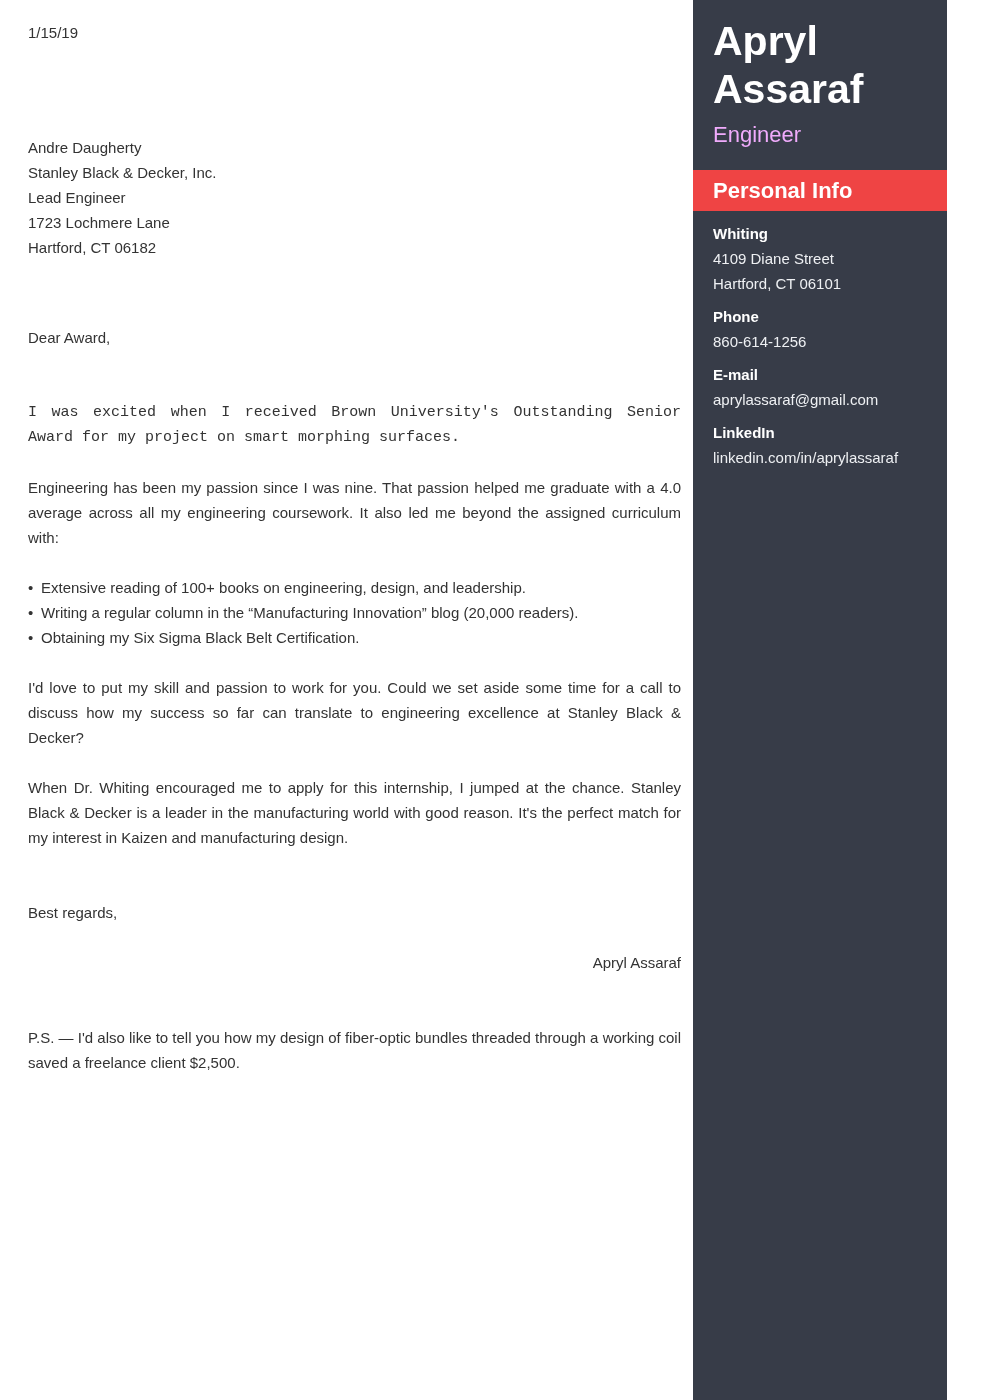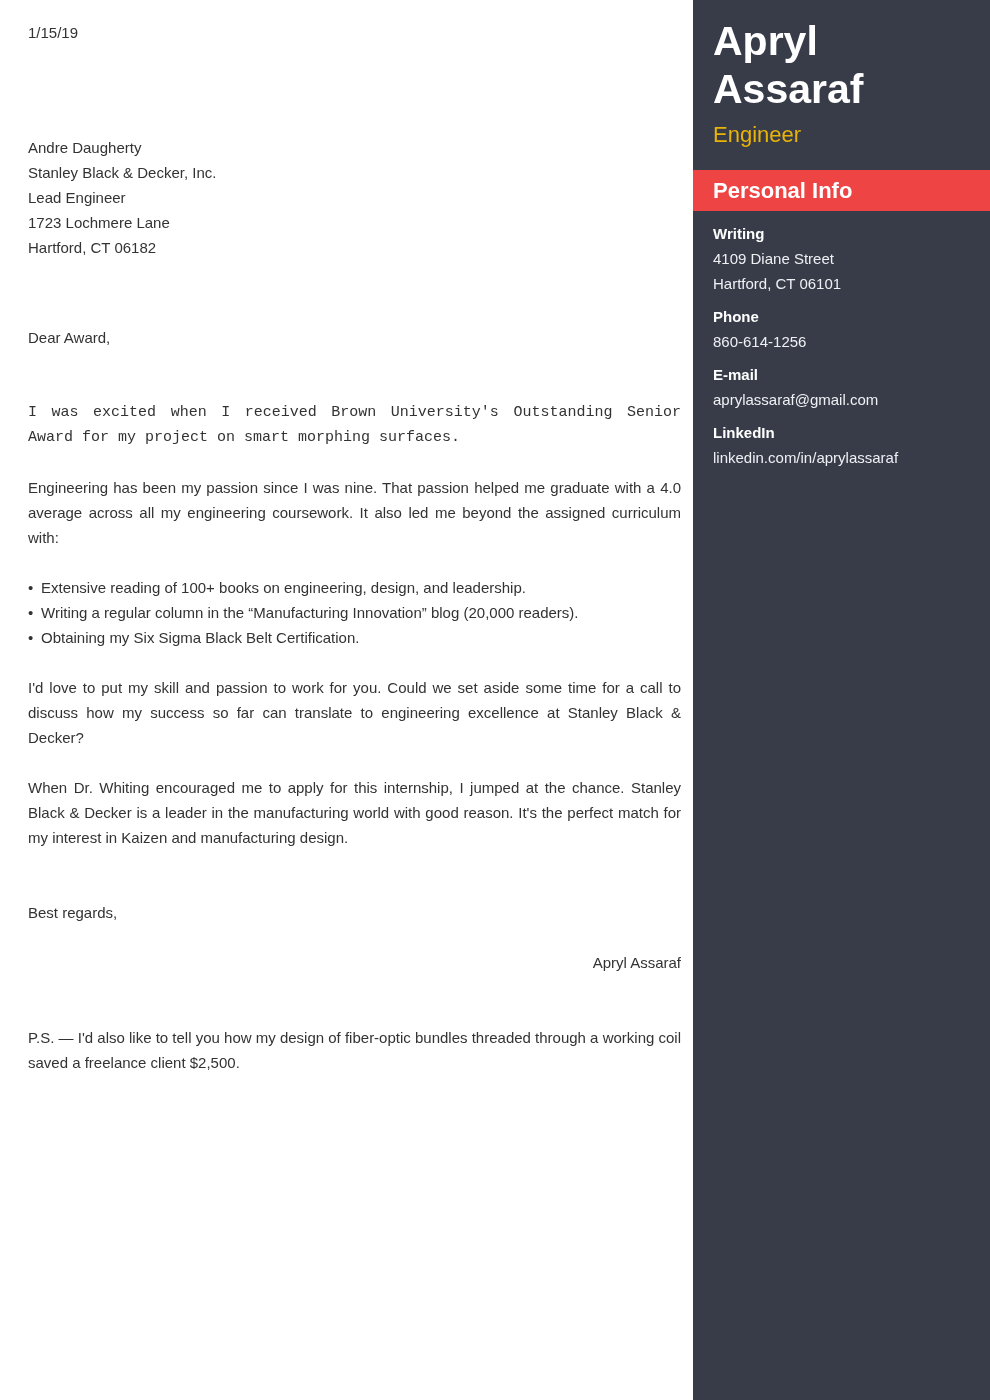--- a/index.html
+++ b/index.html
@@ -19,30 +19,30 @@
   .p1 { margin-top: 50px; font-family: Liberation Mono, monospace; }
   .gap { margin-top: 25px; }
   .bullets { margin-top: 25px; list-style: none; }
   .bullets li { position: relative; padding-left: 13px; height: 25px; }
   .bullets li .dot { position: absolute; left: 0; top: 0; }
   .closing { margin-top: 50px; height: 25px; }
   .signature { margin-top: 25px; height: 25px; text-align: right; }
   .ps { margin-top: 50px; text-align: justify; }
 
   .sidebar {
-    position: absolute; left: 693px; top: 0; width: 297px; height: 1400px;
+    position: absolute; left: 693px; top: 0; width: 254px; height: 1400px;
     background: #373c48; color: #ffffff;
   }
   .name {
     padding: 17px 20px 0 20px;
     font-size: 41px; font-weight: bold; line-height: 48px; color: #ffffff;
   }
   .title {
     padding: 7px 14px 0 20px;
-    font-size: 22px; line-height: 30px; color: #eab308;
+    font-size: 22px; line-height: 30px; color: #f0abfc;
   }
   .section-band {
     margin-top: 20px; height: 41px; background: #ef4444;
     padding: 0 20px; display: flex; align-items: center;
     font-size: 22px; font-weight: bold; color: #ffffff;
   }
   .info { padding: 10px 20px 0 20px; }
   .info-label { font-size: 15px; font-weight: bold; line-height: 25px; color: #ffffff; }
   .info-value { font-size: 15px; line-height: 25px; color: #eef0f3; }
   .info-group + .info-group { margin-top: 8px; }
@@ -96,21 +96,21 @@
     <div>Assaraf</div>
   </div>
   <div class="title">Engineer</div>
 
   <div class="section-band">
     <span>Personal Info</span>
   </div>
 
   <div class="info">
     <div class="info-group">
-      <div class="info-label">Writing</div>
+      <div class="info-label">Whiting</div>
       <div class="info-value">4109 Diane Street</div>
       <div class="info-value">Hartford, CT 06101</div>
     </div>
     <div class="info-group">
       <div class="info-label">Phone</div>
       <div class="info-value">860-614-1256</div>
     </div>
     <div class="info-group">
       <div class="info-label">E-mail</div>
       <div class="info-value">aprylassaraf@gmail.com</div>

